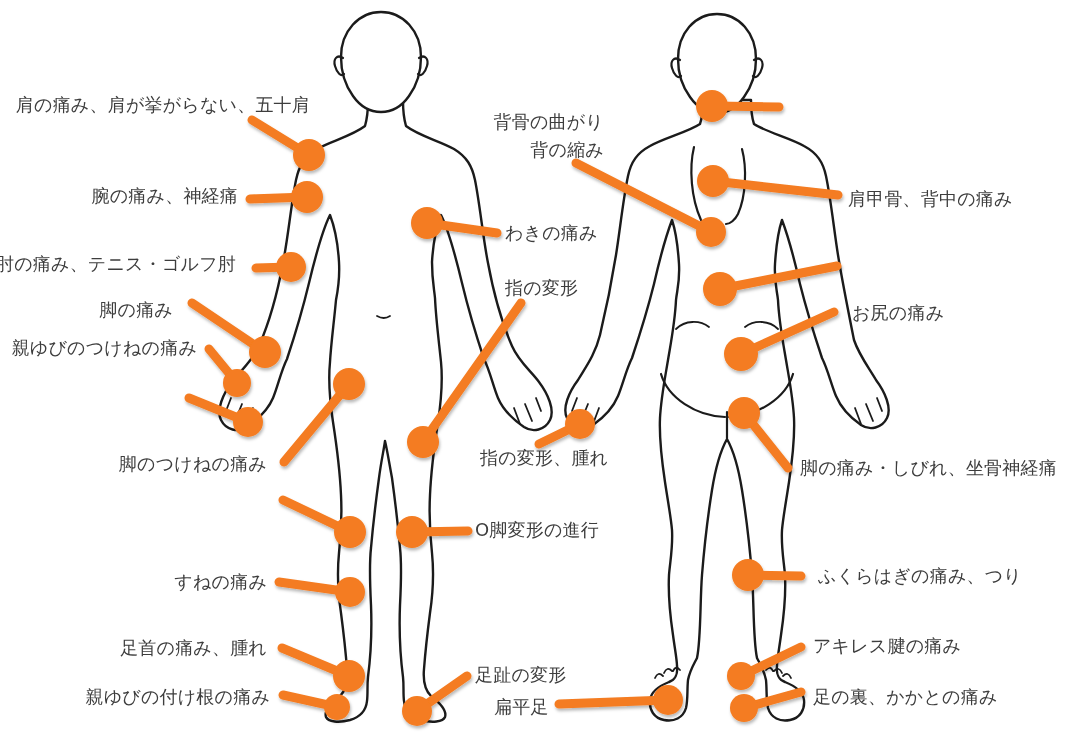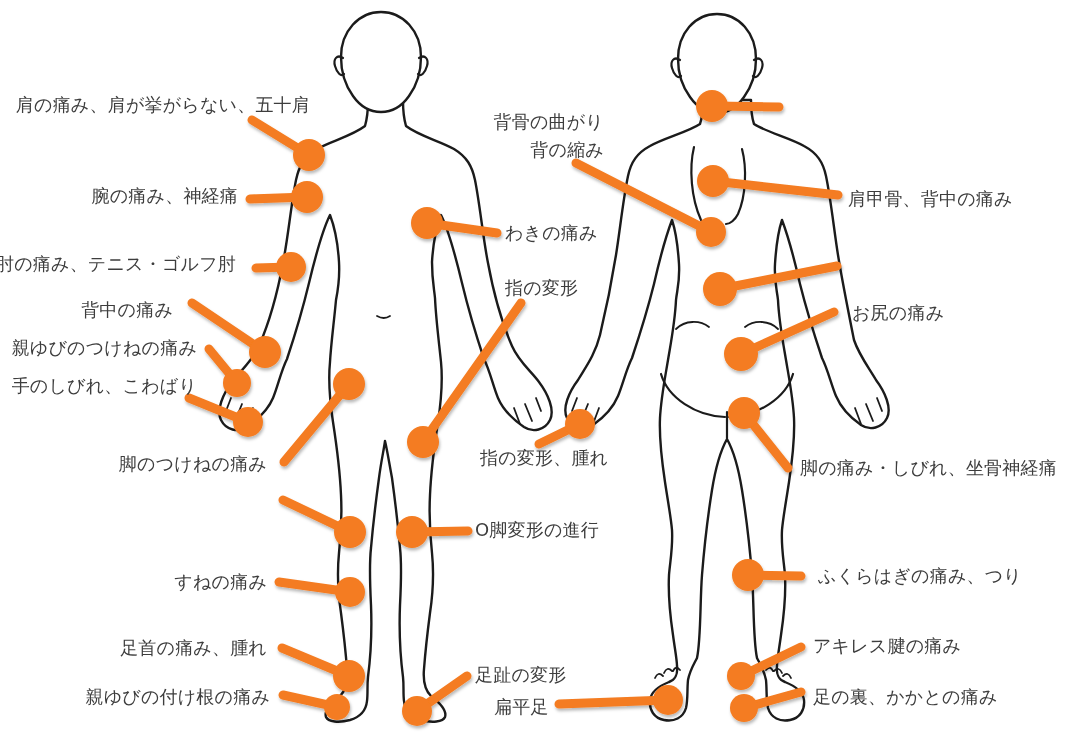--- a/index.html
+++ b/index.html
@@ -320,23 +320,22 @@
     <g>
       <line class="co-line" x1="801" y1="692" x2="744" y2="708"></line>
           <circle class="co-dot" cx="744" cy="708" r="14"></circle>
         </g>
   </g>
 </svg>
 
 <div class="label ra" style="right:761px;top:94px">肩の痛み、肩が挙がらない、五十肩</div>
 <div class="label ra" style="right:833px;top:185px">腕の痛み、神経痛</div>
 <div class="label ra" style="right:835px;top:253px">肘の痛み、テニス・ゴルフ肘</div>
-<div class="label ra" style="right:898px;top:299px">背中の痛み</div>
+<div class="label ra" style="right:898px;top:299px">脚の痛み</div>
 <div class="label ra" style="right:874px;top:337px">親ゆびのつけねの痛み</div>
-<div class="label ra" style="right:874px;top:375px">手のしびれ、こわばり</div>
 <div class="label ra" style="right:804px;top:453px">脚のつけねの痛み</div>
 <div class="label ra" style="right:804px;top:571px">すねの痛み</div>
 <div class="label ra" style="right:804px;top:637px">足首の痛み、腫れ</div>
 <div class="label ra" style="right:801px;top:686px">親ゆびの付け根の痛み</div>
 
 <div class="label ctr" style="left:468px;top:108px;width:136px">
   <span style="display:block">背骨の曲がり</span>
   <span style="display:block">背の縮み</span>
 </div>
 <div class="label" style="left:505px;top:222px">わきの痛み</div>

